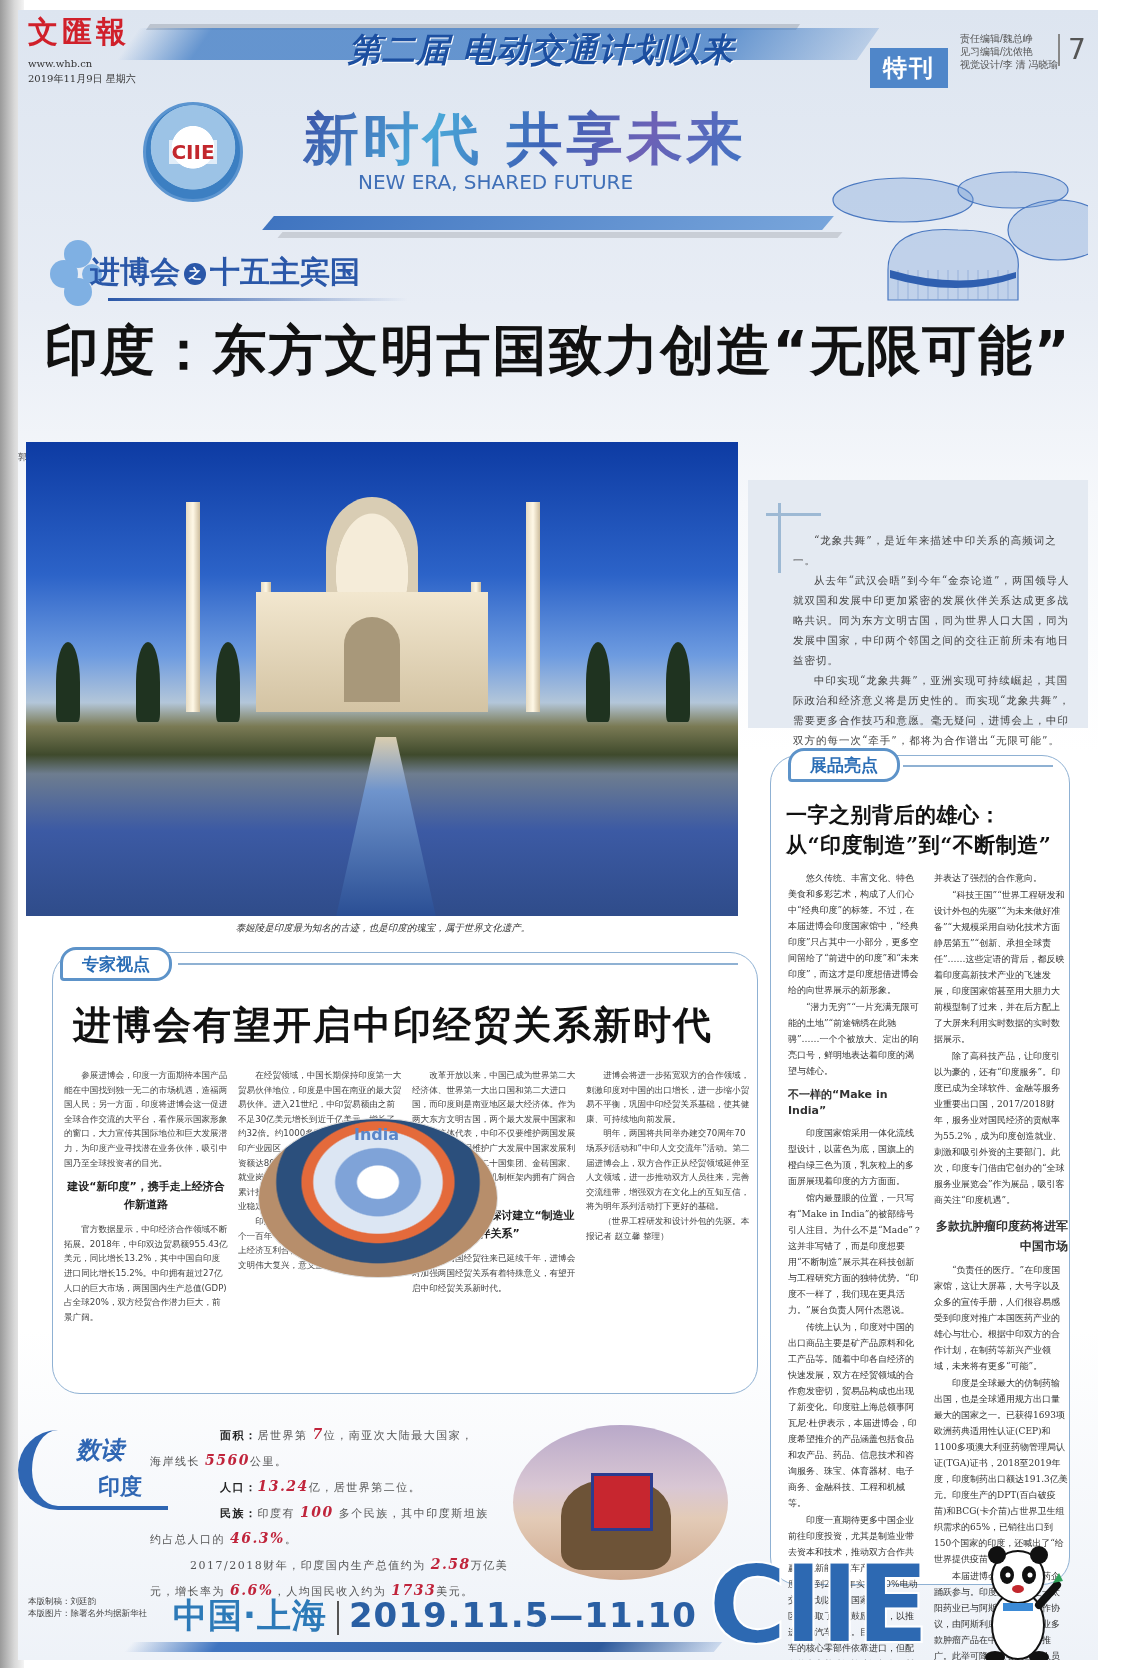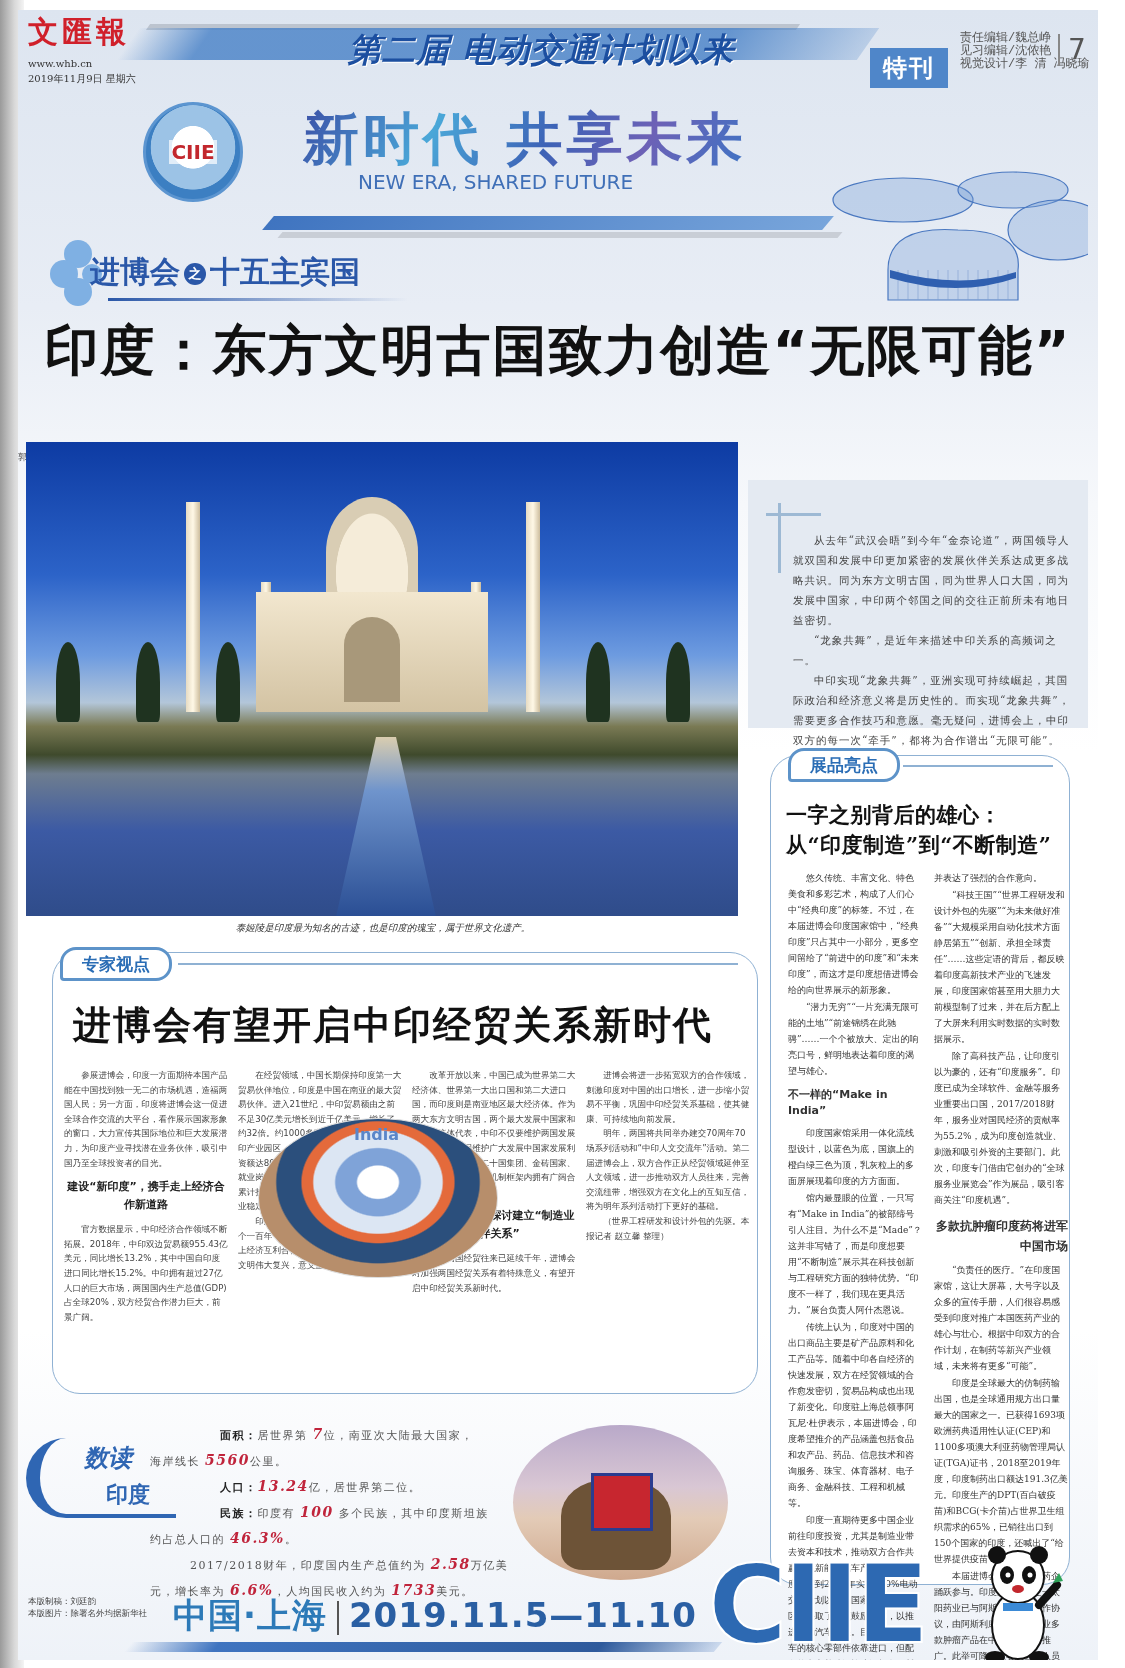--- a/index.html
+++ b/index.html
@@ -11,21 +11,21 @@
   .abs { position: absolute; }
 
   
   .masthead { left: 10px; top: 2px; font-size: 30px; font-weight: bold; color: #d0202a; letter-spacing: 4px; font-family: "DejaVu Serif", serif; }
   .site { left: 10px; top: 48px; font-size: 10px; color: #333; }
   .date { left: 10px; top: 62px; font-size: 10px; color: #333; }
   .top-stripe { left: 110px; top: 18px; width: 740px; height: 32px; background: linear-gradient(90deg, rgba(0,0,0,0) 0%, #4f86c9 10%, #4f86c9 80%, rgba(79,134,201,0.3) 100%); transform: skewX(-35deg); opacity: 0.85; }
   .top-stripe2 { left: 130px; top: 14px; width: 650px; height: 6px; background: #bcc4cf; transform: skewX(-35deg); }
   .expo-title { left: 330px; top: 18px; font-size: 33px; font-weight: bold; font-style: italic; color: #1c4fa0; font-family: "DejaVu Sans", sans-serif; letter-spacing: 1px; text-shadow: 1px 1px 0 #fff; }
   .special-badge { left: 852px; top: 26px; width: 78px; height: 40px; background: #4f86c9; color: #fff; font-size: 24px; font-weight: bold; font-family: "DejaVu Sans", sans-serif; display: flex; align-items: center; justify-content: center; letter-spacing: 2px; margin-top: 12px; }
-  .credits { left: 942px; top: 22px; font-size: 12px; line-height: 13px; color: #555; font-family: Liberation Mono, monospace; }
+  .credits { left: 942px; top: 22px; font-size: 10px; line-height: 13px; color: #555; font-family: Liberation Sans, sans-serif; }
   .page-no { left: 1040px; top: 24px; font-size: 28px; color: #555; font-family: "DejaVu Sans", sans-serif; border-left: 2px solid #888; padding-left: 8px; line-height: 32px; }
 
   .logo { left: 125px; top: 92px; width: 100px; height: 100px; border-radius: 50%; background: radial-gradient(circle at 50% 45%, #ffffff 0 30%, #9cc3e6 31% 60%, #3c7fc2 61% 100%); border: 3px solid #5c95d0; display: flex; align-items: center; justify-content: center; }
   .logo span { font-family: "DejaVu Sans", sans-serif; font-weight: bold; font-size: 20px; color: #c2272d; background: rgba(255,255,255,0.7); padding: 0 2px; }
   .slogan { left: 285px; top: 92px; font-size: 56px; font-weight: bold; font-family: "DejaVu Sans", sans-serif; color: #3a5fb8; letter-spacing: 4px;
     background: linear-gradient(120deg, #3b4fa6, #4aa7d8 30%, #3d62b6 55%, #6d61b6 75%, #3b74c5); -webkit-background-clip: text; background-clip: text; color: transparent; }
   .slogan-en { left: 340px; top: 160px; font-size: 20px; font-family: "DejaVu Sans", sans-serif; color: #3f6fb7; letter-spacing: 0px; }
   .mid-stripe { left: 250px; top: 206px; width: 560px; height: 14px; background: linear-gradient(90deg, #3f74c0, #78a5db); transform: skewX(-40deg); }
   .mid-stripe2 { left: 262px; top: 222px; width: 560px; height: 6px; background: #c9ced6; transform: skewX(-40deg); }
   .hall { left: 790px; top: 150px; width: 280px; height: 150px; }
@@ -76,21 +76,21 @@
   .ex-cols { left: 46px; top: 1058px; width: 686px; display: flex; gap: 10px; font-size: 8.6px; line-height: 14.6px; color: #444; font-family: "DejaVu Sans", sans-serif; }
   .ex-cols .col { flex: 1; }
   .ex-cols p { text-indent: 2em; }
   .ex-cols h4 { font-size: 11px; font-weight: bold; margin: 8px 0 8px; line-height: 18px; color: #222; }
   .ex-cols h4.c { text-align: center; }
   .booth { left: 240px; top: 1108px; width: 240px; height: 160px; border-radius: 50%; overflow: hidden;
     background: radial-gradient(ellipse at 50% 40%, #ffffff 0 12%, #7fa3d8 13% 25%, #dce6f3 26% 38%, #e46a3b 39% 45%, #2b4f7c 46% 60%, #b78e6b 61% 100%); border: 1px solid #ddd; }
   .booth-label { position: absolute; left: 95px; top: 6px; font-family: "DejaVu Sans", sans-serif; font-size: 16px; font-weight: bold; color: #5a86c9; }
 
   
-  .num-logo { left: 8px; top: 1420px; width: 160px; height: 80px; margin-top: 8px; }
+  .num-logo { left: 0; top: 1420px; width: 160px; height: 80px; }
   .num-logo .arc { position: absolute; left: 0; top: 0; width: 150px; height: 80px; border-radius: 75px 0 0 75px; border-left: 14px solid #2f66b3; border-bottom: 4px solid #2f66b3; }
   .num-logo .t1 { position: absolute; left: 58px; top: 4px; font-family: "DejaVu Sans", sans-serif; font-weight: bold; font-style: italic; font-size: 24px; color: #2f66b3; }
   .num-logo .t2 { position: absolute; left: 80px; top: 42px; font-family: "DejaVu Sans", sans-serif; font-weight: bold; font-size: 22px; color: #2f66b3; }
   .num-text { left: 92px; top: 1412px; width: 470px; font-size: 11px; line-height: 25px; color: #555; letter-spacing: 1.5px; }
   .num-text .ind { padding-left: 110px; }
   .num-text .ind2 { padding-left: 40px; }
   .num-text b.lbl { color: #222; }
   .num-text em { color: #c0243b; font-weight: bold; font-style: italic; font-size: 14px; }
   .elephant { left: 495px; top: 1415px; width: 215px; height: 155px; border-radius: 50%; overflow: hidden;
     background: linear-gradient(180deg, #b9a9c9 0%, #d9c7d4 40%, #e3cbb7 60%, #cfa98e 100%); }
@@ -190,22 +190,22 @@
     <div class="trees" style="left:560px;"></div>
     <div class="trees" style="left:640px;"></div>
     <div class="pool"></div>
   </div>
   <div class="abs photo-caption">泰姬陵是印度最为知名的古迹，也是印度的瑰宝，属于世界文化遗产。</div>
 
   <div class="abs quote-box"></div>
   <div class="abs quote-cross-v"></div>
   <div class="abs quote-cross-h"></div>
   <div class="abs quote-text">
+    <p>“龙象共舞”，是近年来描述中印关系的高频词之一。</p>
     <p>从去年“武汉会晤”到今年“金奈论道”，两国领导人就双国和发展中印更加紧密的发展伙伴关系达成更多战略共识。同为东方文明古国，同为世界人口大国，同为发展中国家，中印两个邻国之间的交往正前所未有地日益密切。</p>
-    <p>“龙象共舞”，是近年来描述中印关系的高频词之一。</p>
     <p>中印实现“龙象共舞”，亚洲实现可持续崛起，其国际政治和经济意义将是历史性的。而实现“龙象共舞”，需要更多合作技巧和意愿。毫无疑问，进博会上，中印双方的每一次“牵手”，都将为合作谱出“无限可能”。</p>
   </div>
 
   <div class="abs hl-box"></div>
   <div class="abs hl-rule"></div>
   <div class="abs hl-tag">展品亮点</div>
   <div class="abs hl-title">
     <div>一字之别背后的雄心：</div>
     <div>从“印度制造”到“不断制造”</div>
   </div>

